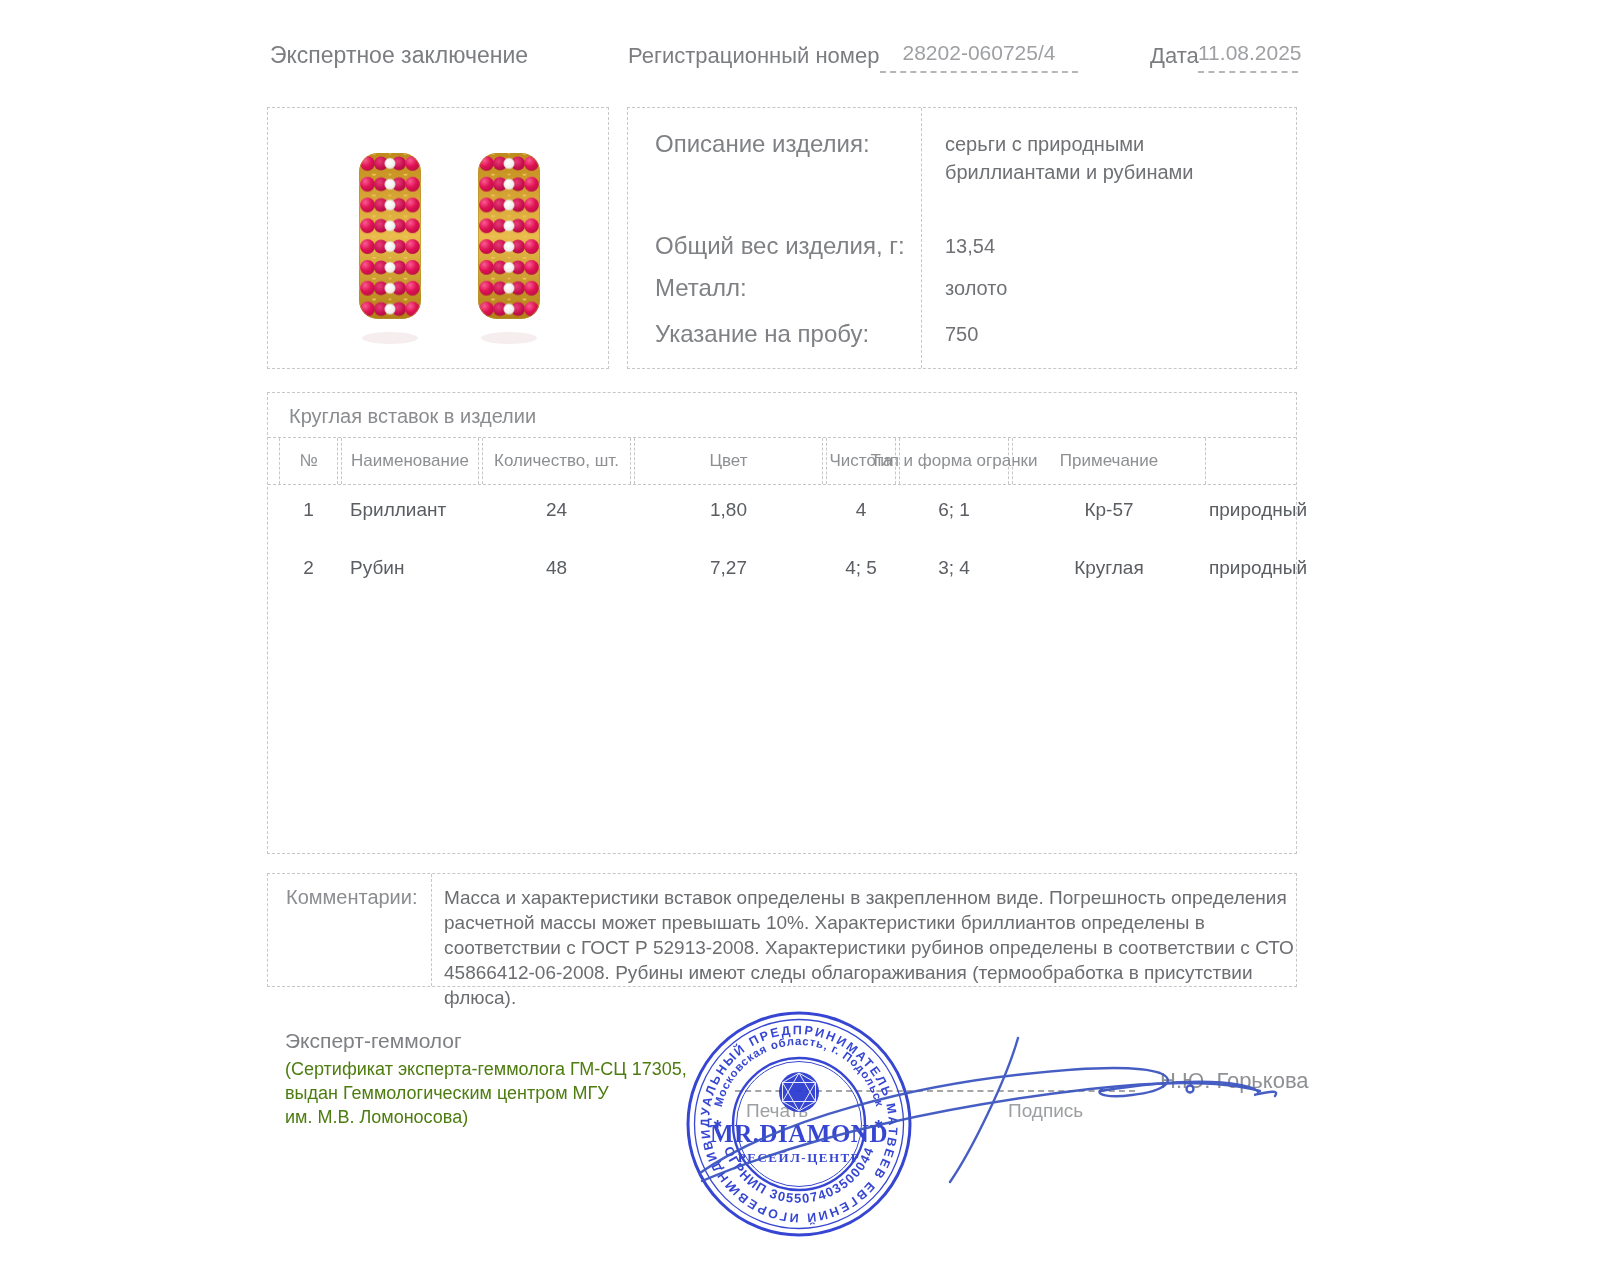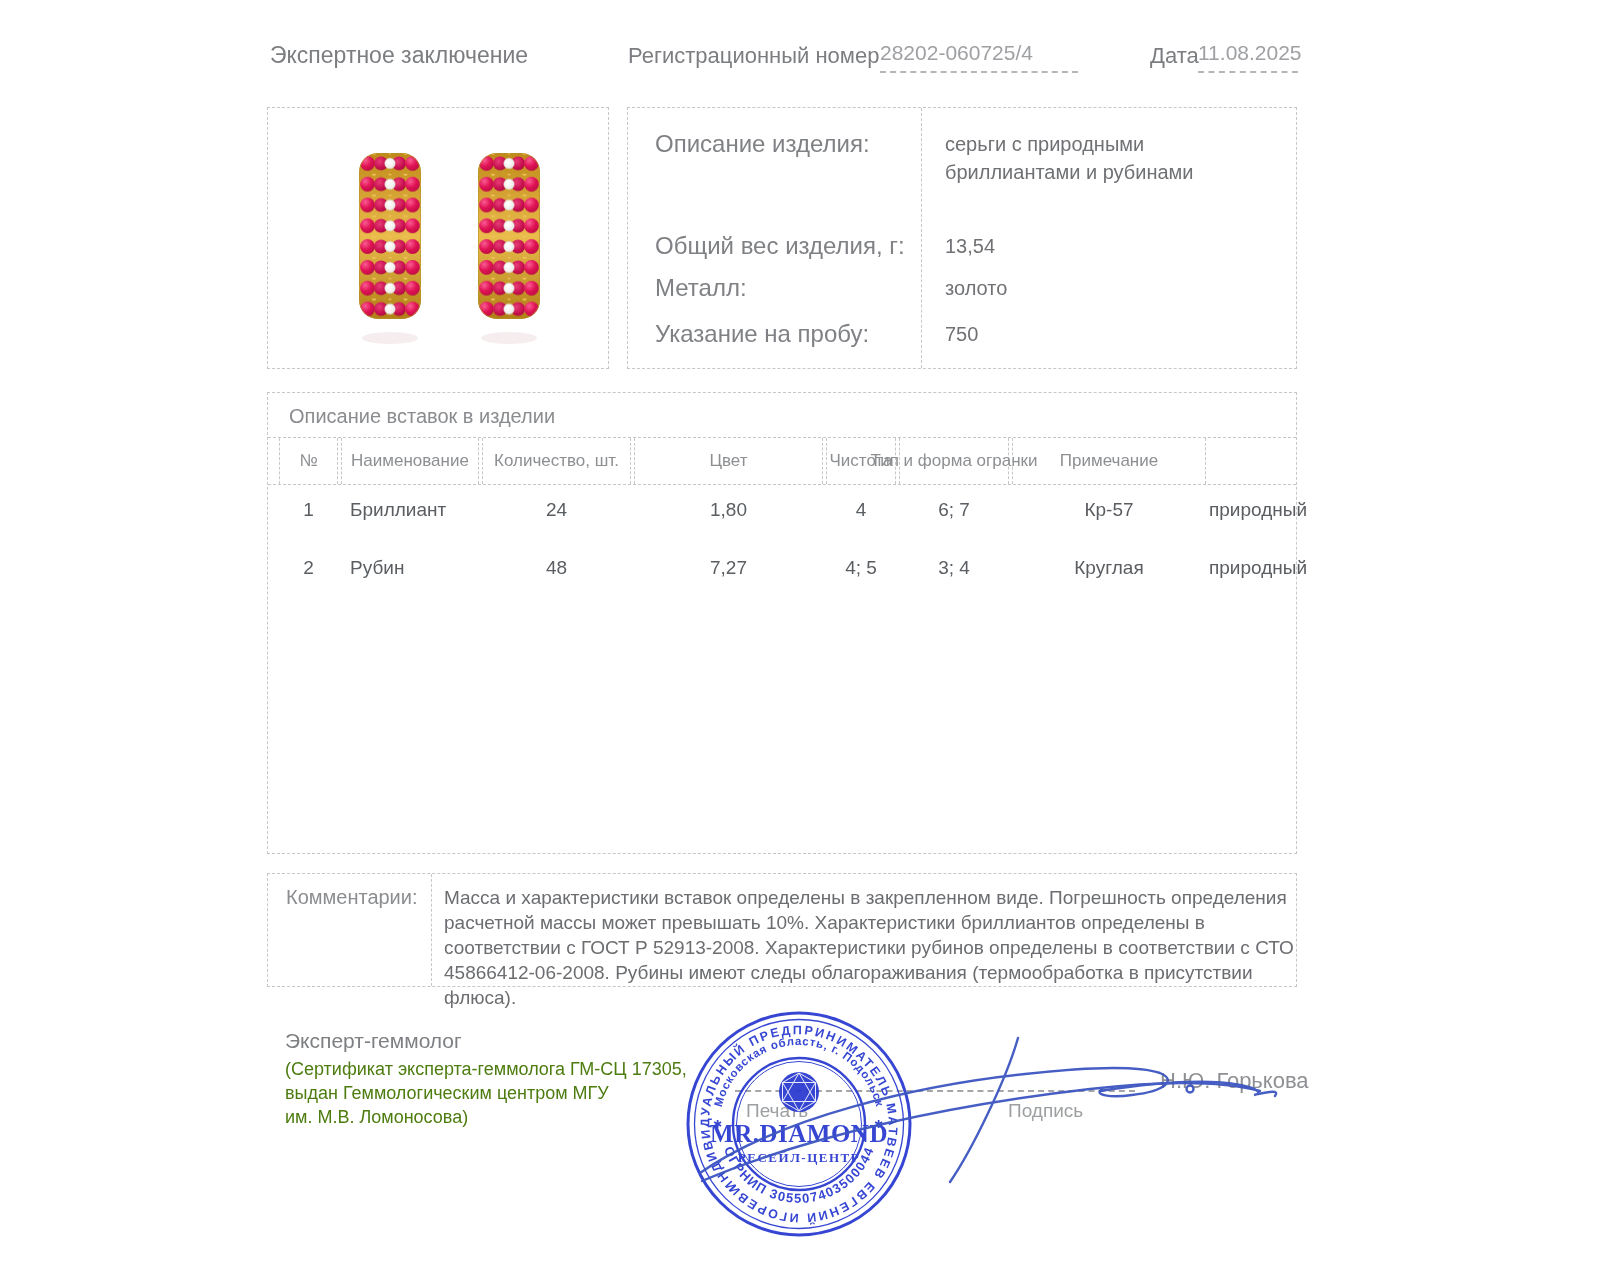--- a/index.html
+++ b/index.html
@@ -2,21 +2,21 @@
 <html><head>
 <meta charset="utf-8">
 <style>
   html,body{margin:0;padding:0;background:#ffffff;}
   body{width:1600px;height:1280px;position:relative;overflow:hidden;
        font-family:"Liberation Sans",sans-serif;}
   .box{position:absolute;border:1px dashed #c6c7c9;}
   .vdiv{position:absolute;top:0;bottom:0;width:0;border-left:1px dashed #c6c7c9;}
   .hline{position:absolute;left:0;right:0;height:0;border-top:1px dashed #c6c7c9;}
   .bold-lbl{position:absolute;font-weight:normal;font-size:22px;color:#7b7d80;white-space:nowrap;}
-  .dashval{position:absolute;font-size:21px;color:#9ea0a3;text-align:left;
+  .dashval{position:absolute;font-size:21px;color:#9ea0a3;text-align:center;
            border-bottom:2px dashed #b4b6b8;padding-bottom:6px;white-space:nowrap;}
   .dlabel{position:absolute;font-size:24px;color:#7f8184;white-space:nowrap;}
   .dvalue{position:absolute;font-size:20px;color:#6f7174;line-height:28px;}
   .tbl-title{position:absolute;font-size:20px;color:#8a8c8f;white-space:nowrap;}
   .grid8{position:absolute;display:grid;
          grid-template-columns:59px 138px 149px 189px 70px 110px 194px 1fr;
          column-gap:3px;}
   .th{border-left:1px dashed #c6c7c9;border-right:1px dashed #c6c7c9;
       display:flex;align-items:center;justify-content:center;
       font-size:17px;color:#8d8f92;white-space:nowrap;}
@@ -97,39 +97,39 @@
   <div class="dvalue" style="left:317px;top:22px;width:336px">серьги с природными бриллиантами и рубинами</div>
   <div class="dlabel" style="left:27px;top:124px">Общий вес изделия, г:</div>
   <div class="dvalue" style="left:317px;top:124px">13,54</div>
   <div class="dlabel" style="left:27px;top:166px">Металл:</div>
   <div class="dvalue" style="left:317px;top:166px">золото</div>
   <div class="dlabel" style="left:27px;top:212px">Указание на пробу:</div>
   <div class="dvalue" style="left:317px;top:212px">750</div>
 </div>
 
 <div class="box" style="left:267px;top:392px;width:1028px;height:460px">
-  <div class="tbl-title" style="left:21px;top:12px">Описание вставок в изделии</div>
+  <div class="tbl-title" style="left:21px;top:12px">Круглая вставок в изделии</div>
   <div class="hline" style="top:44px"></div>
   <div class="grid8" style="left:11px;top:45px;width:1014px;height:46px">
     <div class="th">№</div>
     <div class="th">Наименование</div>
     <div class="th">Количество, шт.</div>
     <div class="th">Цвет</div>
     <div class="th">Чистота</div>
     <div class="th">Тип и форма огранки</div>
     <div class="th">Примечание</div>
   </div>
   <div class="hline" style="top:91px"></div>
   <div class="grid8" style="left:11px;top:105px;width:1014px;height:24px">
     <div class="td">1</div>
     <div class="td left">Бриллиант</div>
     <div class="td">24</div>
     <div class="td">1,80</div>
     <div class="td">4</div>
-    <div class="td">6; 7</div>
+    <div class="td">6; 1</div>
     <div class="td">Кр-57</div>
     <div class="td">природный</div>
   </div>
   <div class="grid8" style="left:11px;top:163px;width:1014px;height:24px">
     <div class="td">2</div>
     <div class="td left">Рубин</div>
     <div class="td">48</div>
     <div class="td">7,27</div>
     <div class="td">4; 5</div>
     <div class="td">3; 4</div>

